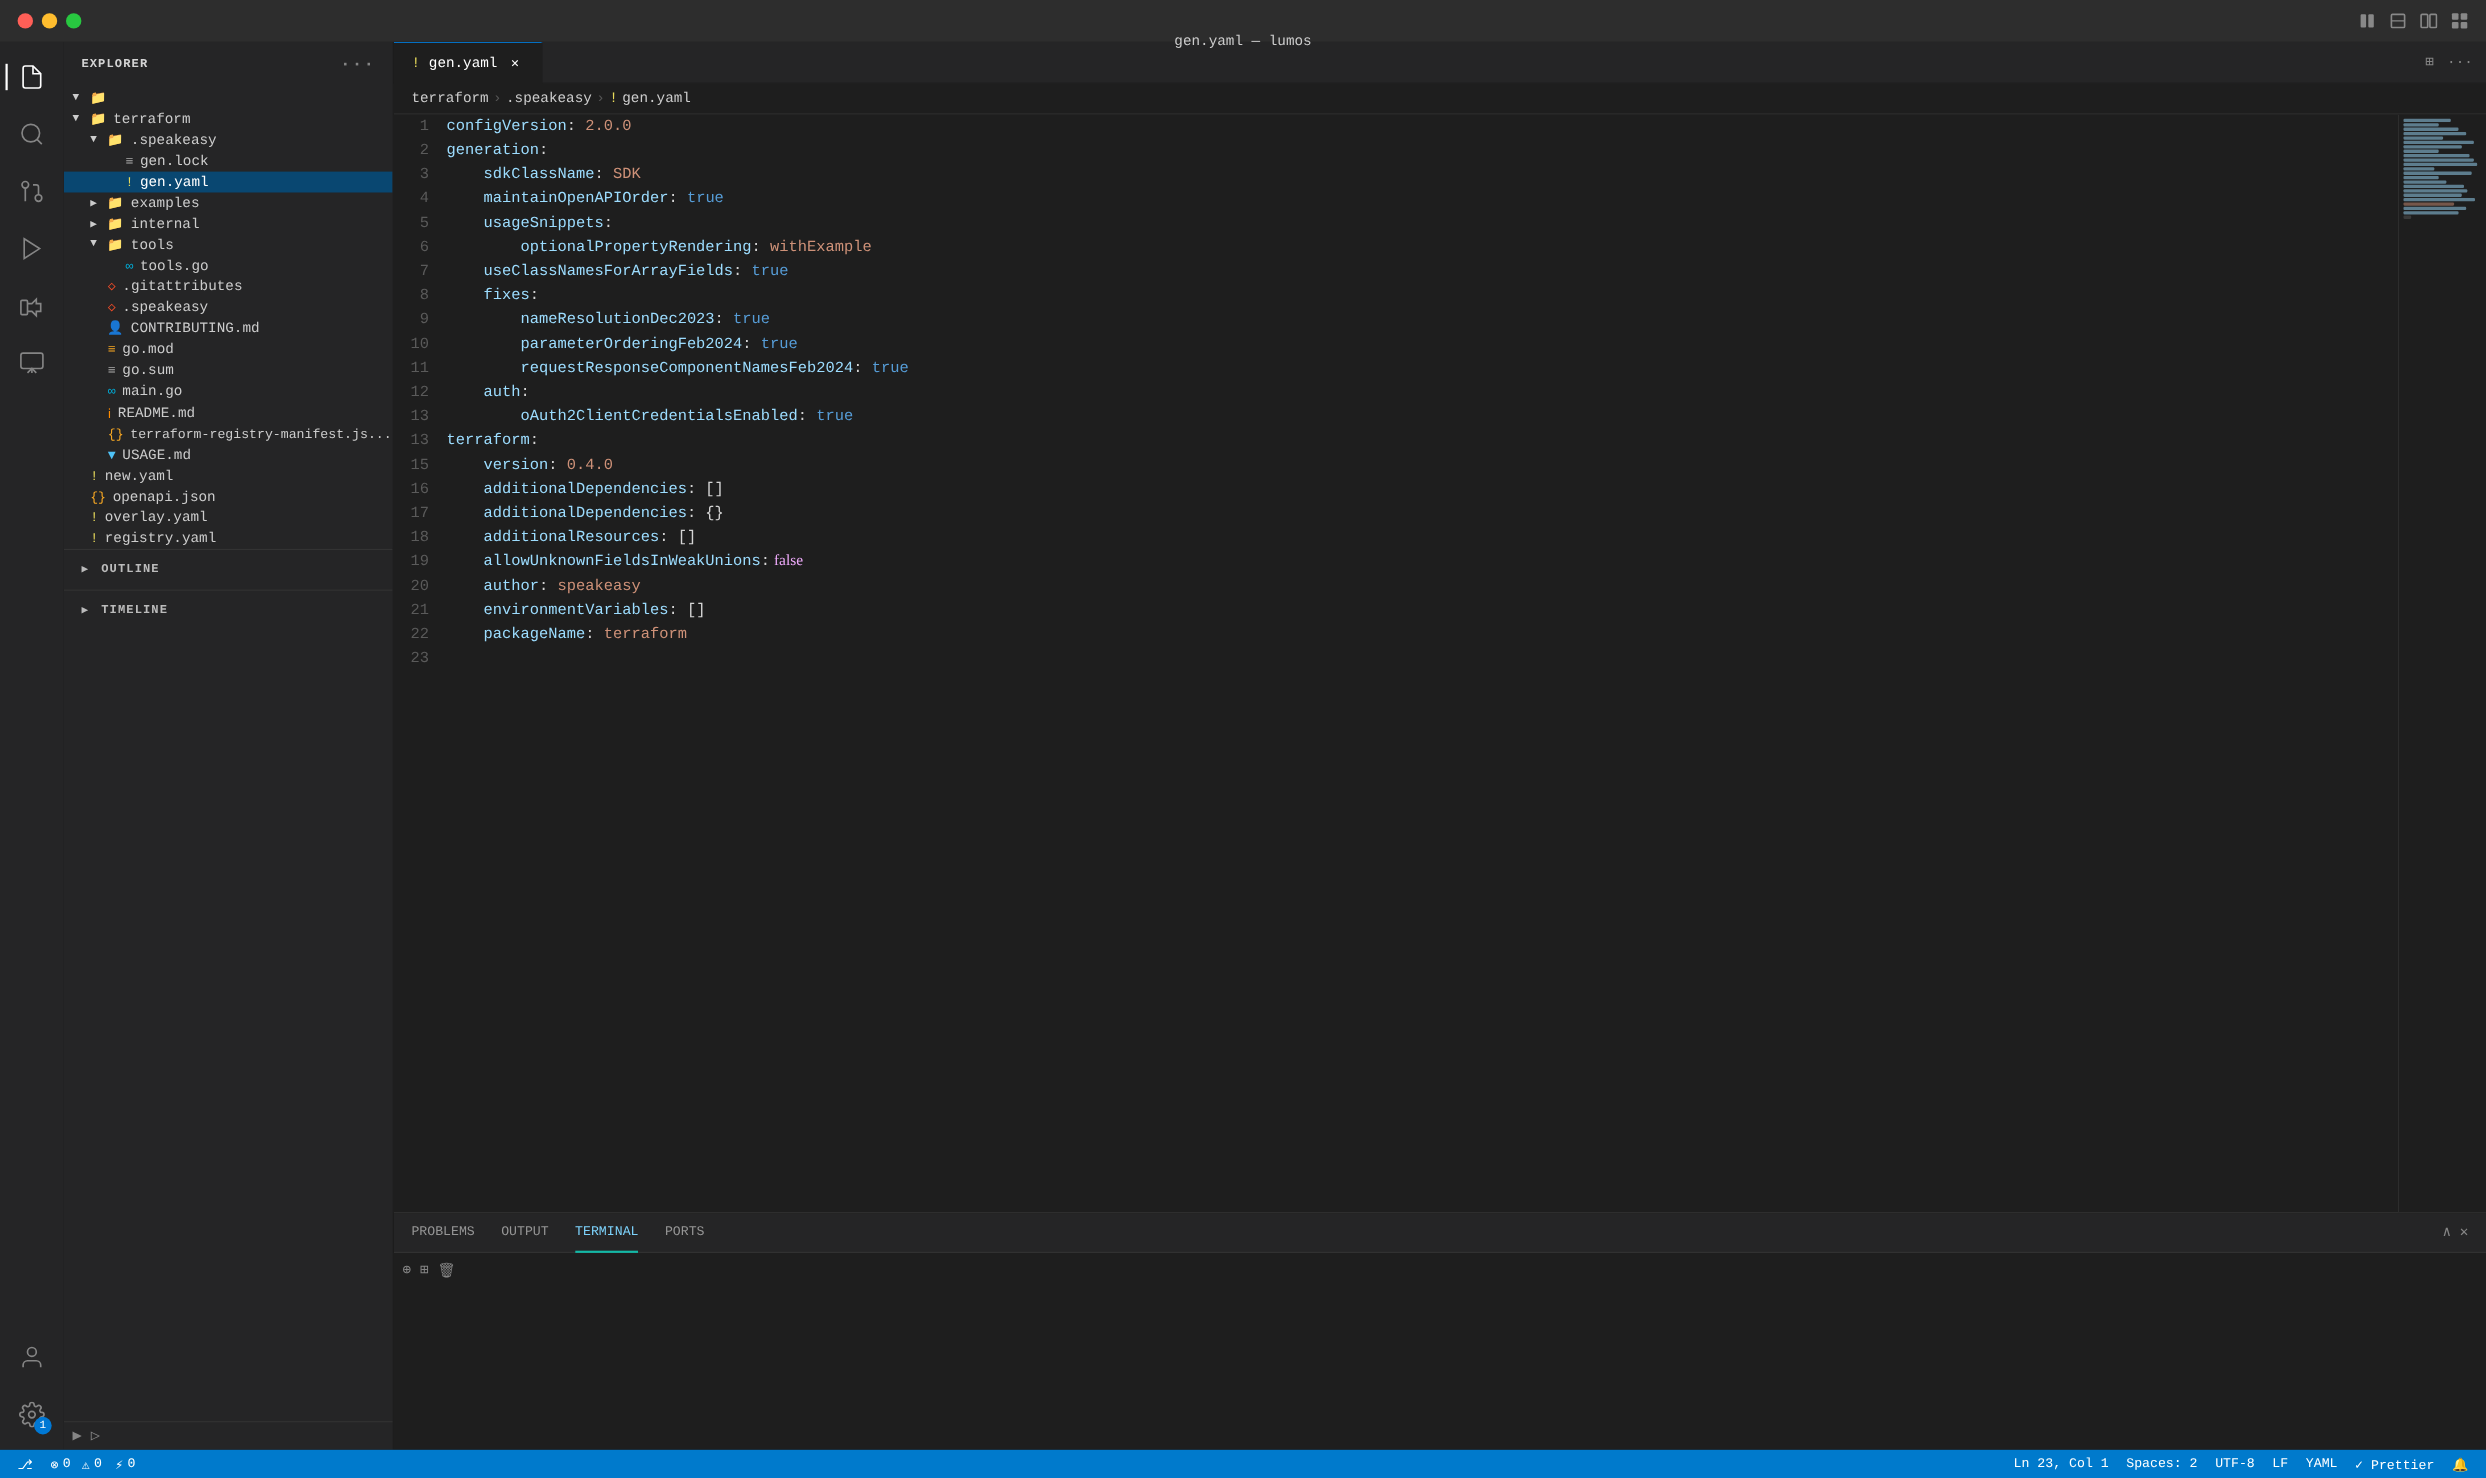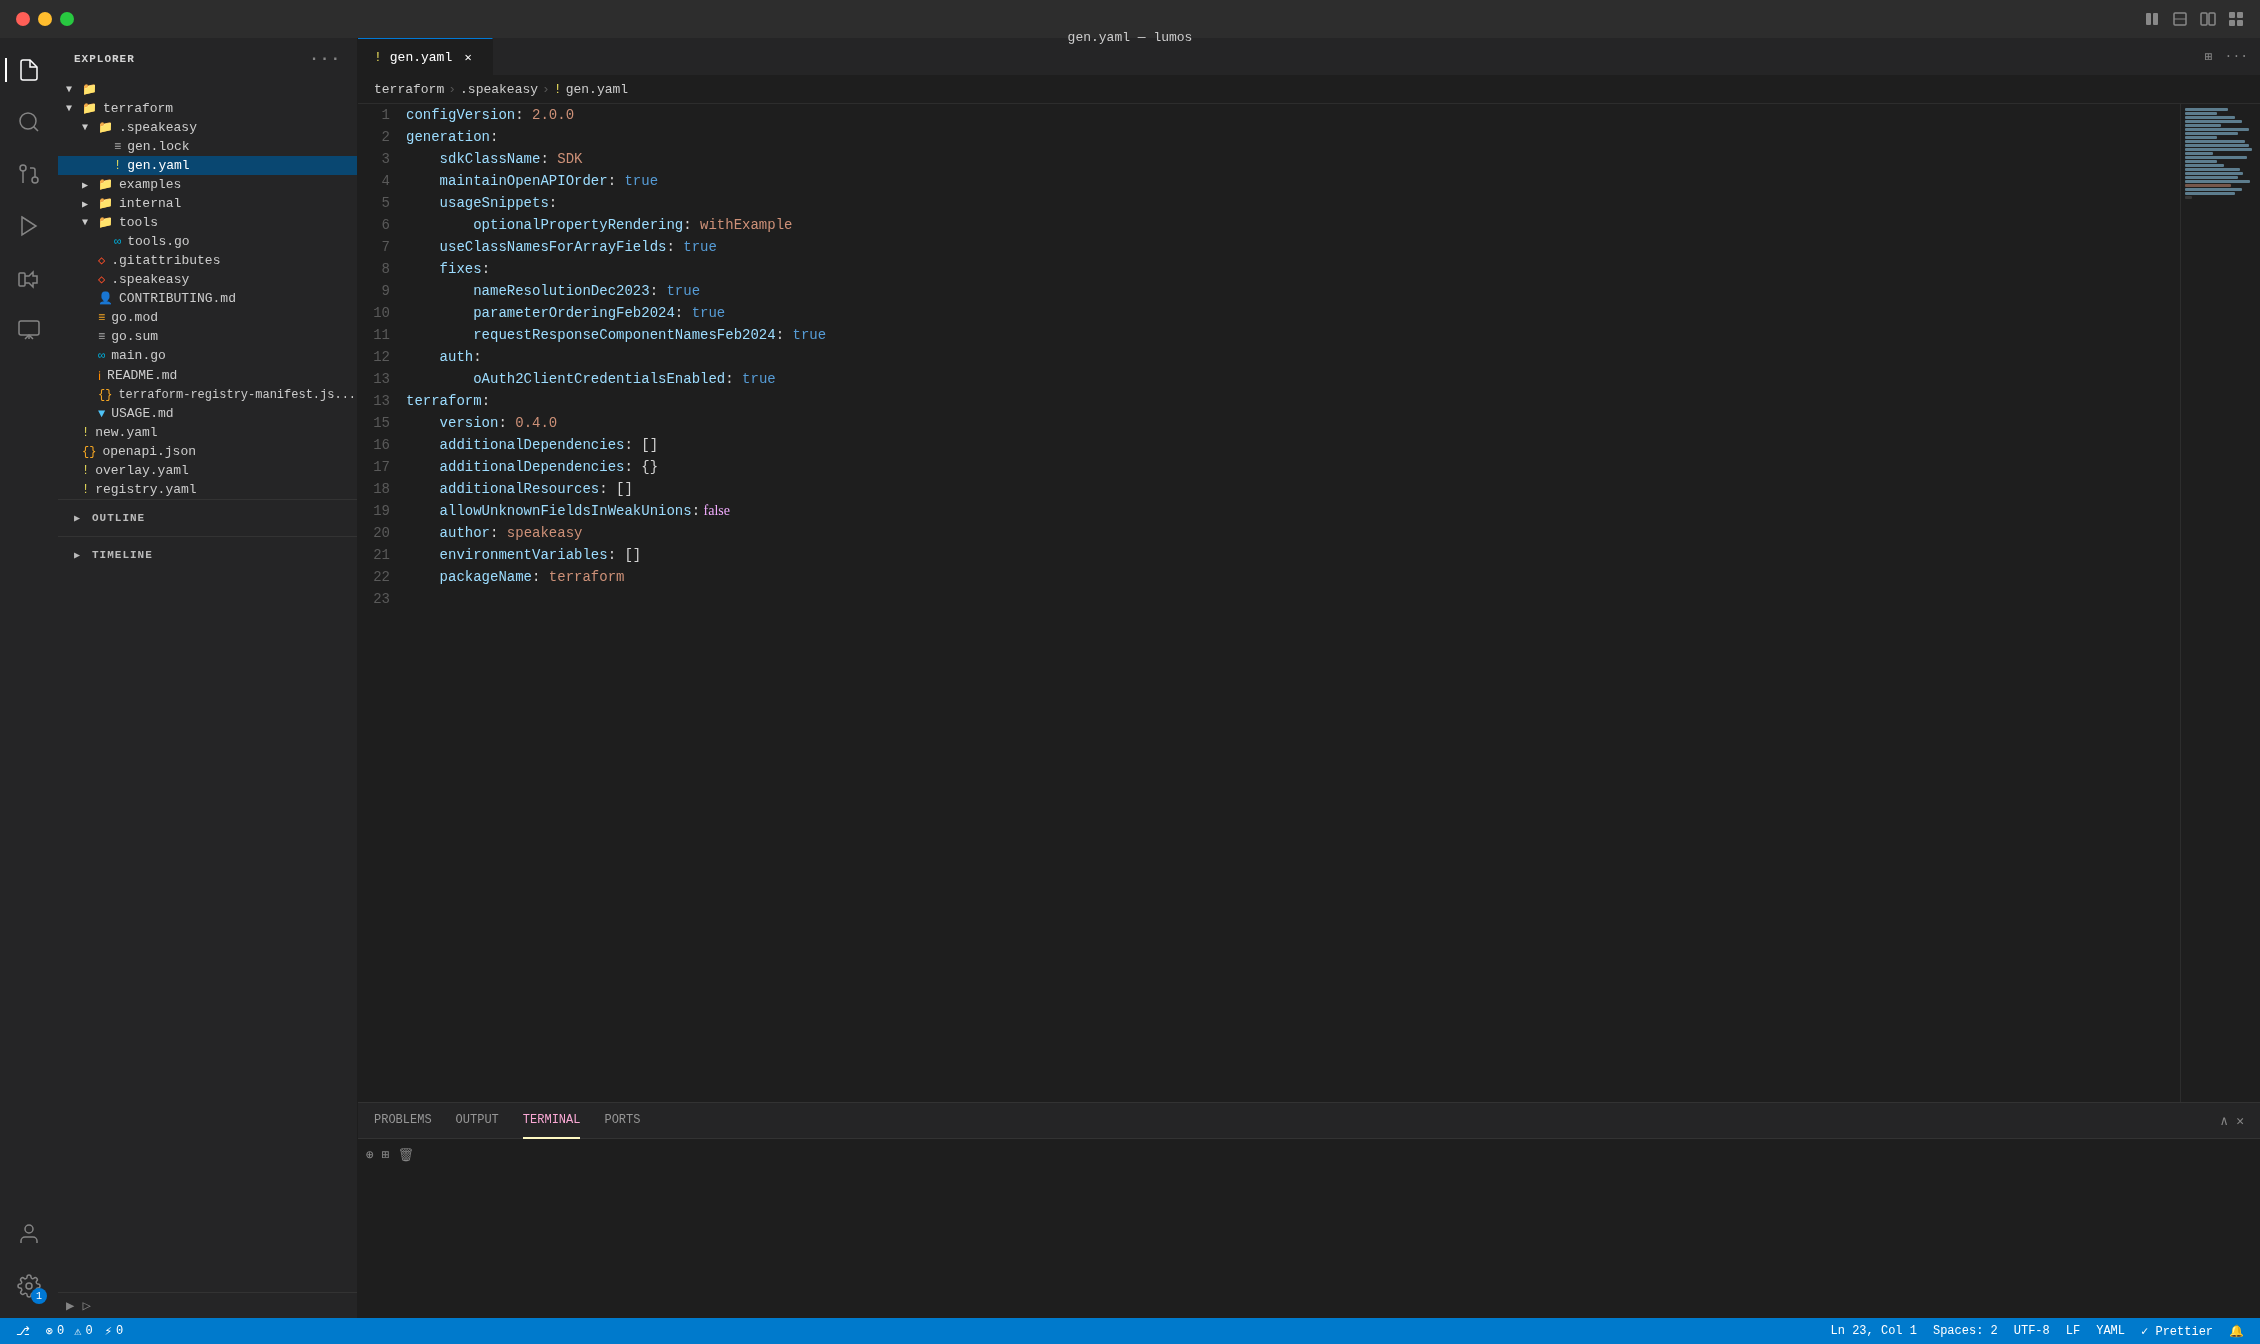--- a/index.html
+++ b/index.html
@@ -345,22 +345,22 @@
     .panel-tab {
       font-size: 12px;
       color: #969696;
       cursor: pointer;
       height: 36px;
       display: flex;
       align-items: center;
       border-bottom: 2px solid transparent;
     }
     .panel-tab.active {
-      color: #f9a8d4;
-      border-bottom: 2px solid #fef9c3;
+      color: #7dd3fc;
+      border-bottom: 2px solid #14b8a6;
     }
     .panel-tab-actions {
       margin-left: auto;
       display: flex;
       gap: 8px;
     }
     .panel-content {
       flex: 1;
       overflow: hidden;
     }

